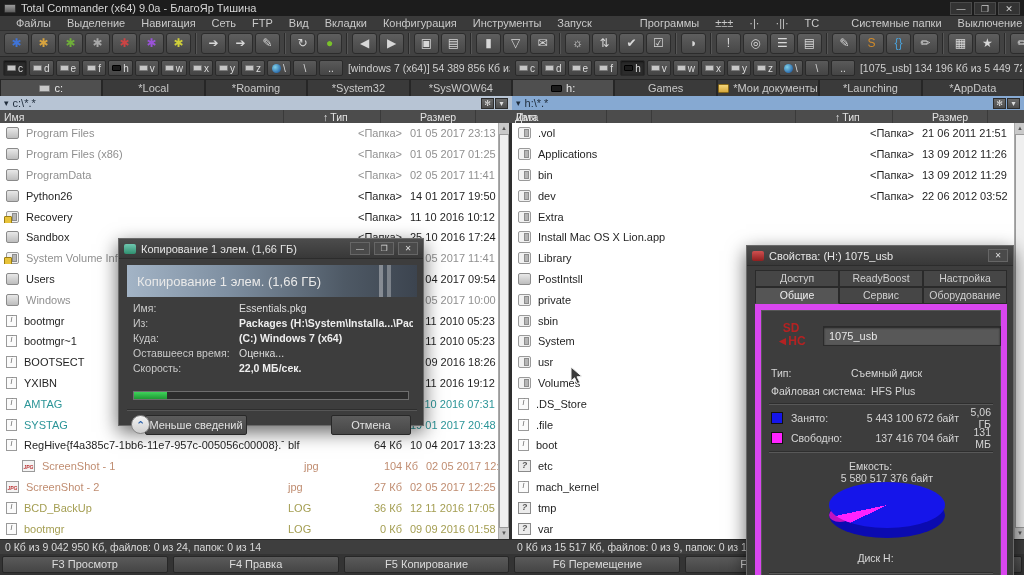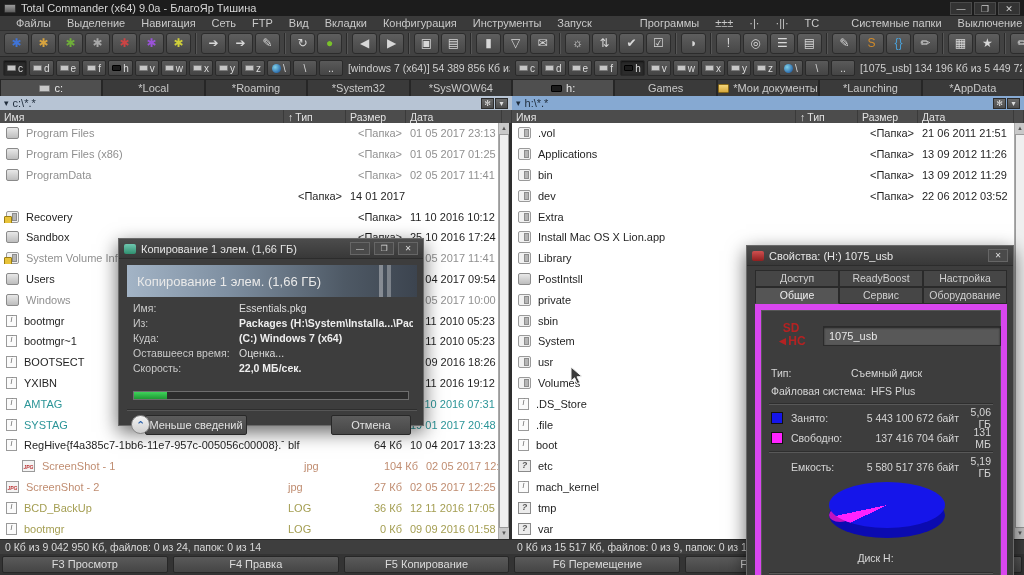--- a/index.html
+++ b/index.html
@@ -40,21 +40,21 @@
   .tab[data-icon="folder-yellow"] .ti{display:inline-block;width:11px;height:9px;background:linear-gradient(#f5d77a,#d9a93c);border:1px solid #8a6a1a;border-radius:1px;}
   
   .pathrow{position:absolute;left:0;top:96px;width:1024px;height:14px;display:flex;}
   .phalf{width:512px;display:flex;align-items:center;font-size:11px;padding:0 4px;color:#1e2b3a;}
   .phalf.inactive{background:#b7c4d4;}
   .phalf.active{background:#86a9d2;}
   .pbtns{margin-left:auto;display:flex;gap:1px;}
   .pbtn{width:13px;height:11px;background:linear-gradient(#6a6a6a,#4d4d4d);border:1px solid #2c2c2c;color:#ddd;font-size:8px;line-height:9px;text-align:center;}
   
   .headrow{position:absolute;left:0;top:110px;width:1024px;height:13px;display:flex;background:#4c4c4c;}
-  .hhalf{width:512px;display:grid;grid-template-columns:284px 62px 60px 96px 10px;font-size:10.5px;color:#e2e2e2;}
+  .hhalf{width:512px;display:grid;grid-template-columns:284px 62px 60px 96px 10px;font-size:10.5px;color:#e2e2e2;gap:35px;}
   .hcell{border-right:1px solid #3a3a3a;padding:0 4px;display:flex;align-items:center;gap:2px;overflow:hidden;white-space:nowrap;}
   
   .listrow{position:absolute;left:0;top:123px;width:1024px;height:416px;display:flex;background:#2e2e2e;}
   .lhalf{width:512px;position:relative;background:#fff;border-right:4px solid #2e2e2e;}
   .flist{position:absolute;left:0;top:0;right:10px;bottom:0;overflow:hidden;}
   .frow{display:grid;grid-template-columns:284px 62px 60px 96px;height:20.8px;align-items:center;font-size:11px;}
   .cell{padding:0 4px;white-space:nowrap;overflow:hidden;}
   .cell.name{display:flex;align-items:center;padding-left:6px;}
   .cell.size{text-align:right;}
   .ficon{width:13px;height:12px;margin-right:7px;flex:none;position:relative;display:inline-block;}
@@ -456,20 +456,24 @@
           <div class="frow" data-icon="folder" style="color: rgb(144, 144, 144);">
           <span class="cell name">
               <i class="ficon"></i>
               <span>ProgramData</span>
             </span>
           <span class="cell type"></span>
           <span class="cell size">&lt;Папка&gt;</span>
           <span class="cell date">02 05 2017 11:41</span>
         </div>
           <div class="frow" data-icon="folder" style="color: rgb(31, 31, 31);">
+          <span class="cell name">
+              <i class="ficon"></i>
+              <span>Python26</span>
+            </span>
           <span class="cell type"></span>
           <span class="cell size">&lt;Папка&gt;</span>
           <span class="cell date">14 01 2017 19:50</span>
         </div>
           <div class="frow" data-icon="folder2-lock" style="color: rgb(31, 31, 31);">
           <span class="cell name">
               <i class="ficon"></i>
               <span>Recovery</span>
             </span>
           <span class="cell type"></span>
@@ -909,21 +913,21 @@
         <span class="ubytes">5 443 100 672 байт</span>
         <span class="usize">5,06 ГБ</span>
       </div>
       <div class="prow" style="top:121px;">
         <span class="swatch" id="freesw" style="background: rgb(255, 34, 255);"></span>
         <span class="ulabel">Свободно:</span>
         <span class="ubytes">137 416 704 байт</span>
         <span class="usize">131 МБ</span>
       </div>
       <div class="phr" style="top:141px;"></div>
-      <div class="prow" style="top:150px;">
+      <div class="prow" style="top:150px;flex-direction:column;">
         <span style="width:20px;flex:none;"></span>
         <span class="ulabel">Емкость:</span>
         <span class="ubytes">5 580 517 376 байт</span>
         <span class="usize">5,19 ГБ</span>
       </div>
       <div class="pie">
         <div class="depth"></div>
         <div class="mrim"></div>
         <div class="top"></div>
       </div>

